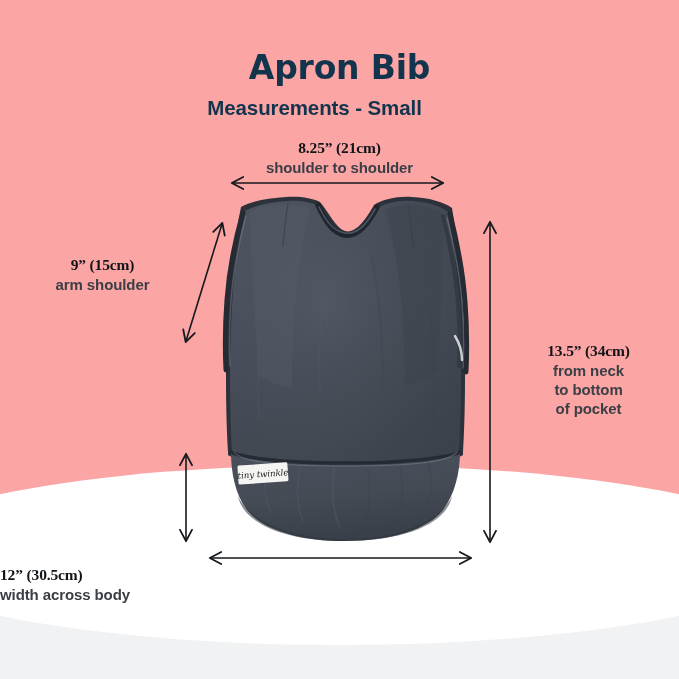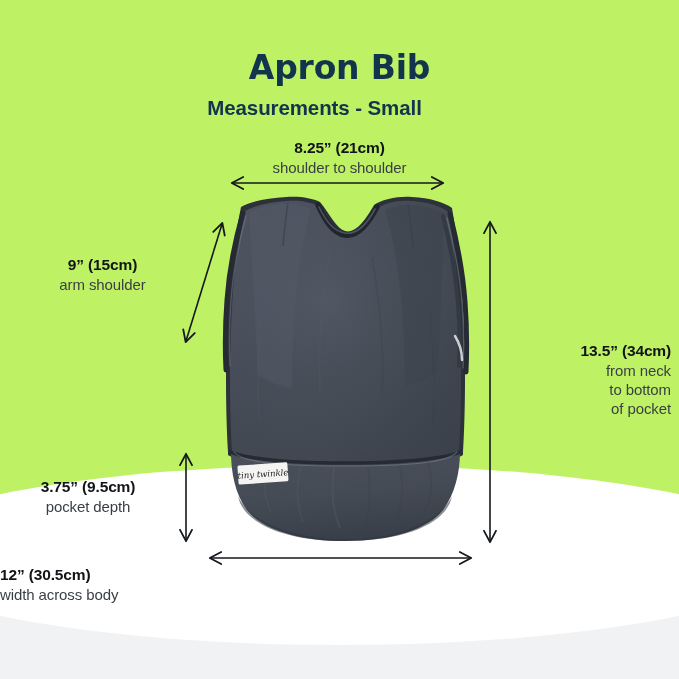--- a/index.html
+++ b/index.html
@@ -8,21 +8,21 @@
     background: #ffffff;
   }
   body {
     font-family: "Liberation Sans", sans-serif;
     -webkit-font-smoothing: antialiased;
   }
   #page {
     position: relative;
     width: 679px;
     height: 679px;
-    background: #bef264;
+    background: #fca5a5;
     overflow: hidden;
   }
 
   
   .footer-band {
     position: absolute;
     left: 0;
     bottom: 0;
     width: 679px;
     height: 70px;
@@ -69,24 +69,25 @@
     position: absolute;
     color: #15181c;
     line-height: 1.28;
   }
   .mlabel .val {
     display: block;
     font-weight: 700;
     font-size: 15.5px;
     letter-spacing: -0.15px;
     color: #111418;
+    font-family: Liberation Serif, serif;
   }
   .mlabel .desc {
     display: block;
-    font-weight: 400;
+    font-weight: 700;
     font-size: 15px;
     letter-spacing: -0.1px;
     color: #3a3f45;
   }
 
   #label-top {
     left: 0;
     top: 138px;
     width: 679px;
     text-align: center;
@@ -94,21 +95,21 @@
   #label-left {
     left: 10px;
     top: 255px;
     width: 185px;
     text-align: center;
   }
   #label-right {
     left: 506px;
     top: 341px;
     width: 165px;
-    text-align: right;
+    text-align: center;
   }
   #label-pocket {
     left: 0px;
     top: 477px;
     width: 176px;
     text-align: center;
   }
   #label-bottom {
     left: 0;
     top: 565px;
@@ -311,23 +312,19 @@
     <span class="desc">arm shoulder</span>
   </div>
 
   <div class="mlabel" id="label-right">
     <span class="val">13.5” (34cm)</span>
     <span class="desc">from neck</span>
     <span class="desc">to bottom</span>
     <span class="desc">of pocket</span>
   </div>
 
-  <div class="mlabel" id="label-pocket">
-    <span class="val">3.75” (9.5cm)</span>
-    <span class="desc">pocket depth</span>
-  </div>
 
   <div class="mlabel" id="label-bottom">
     <span class="val">12” (30.5cm)</span>
     <span class="desc">width across body</span>
   </div>
 
 </div>
 
 </body></html>

